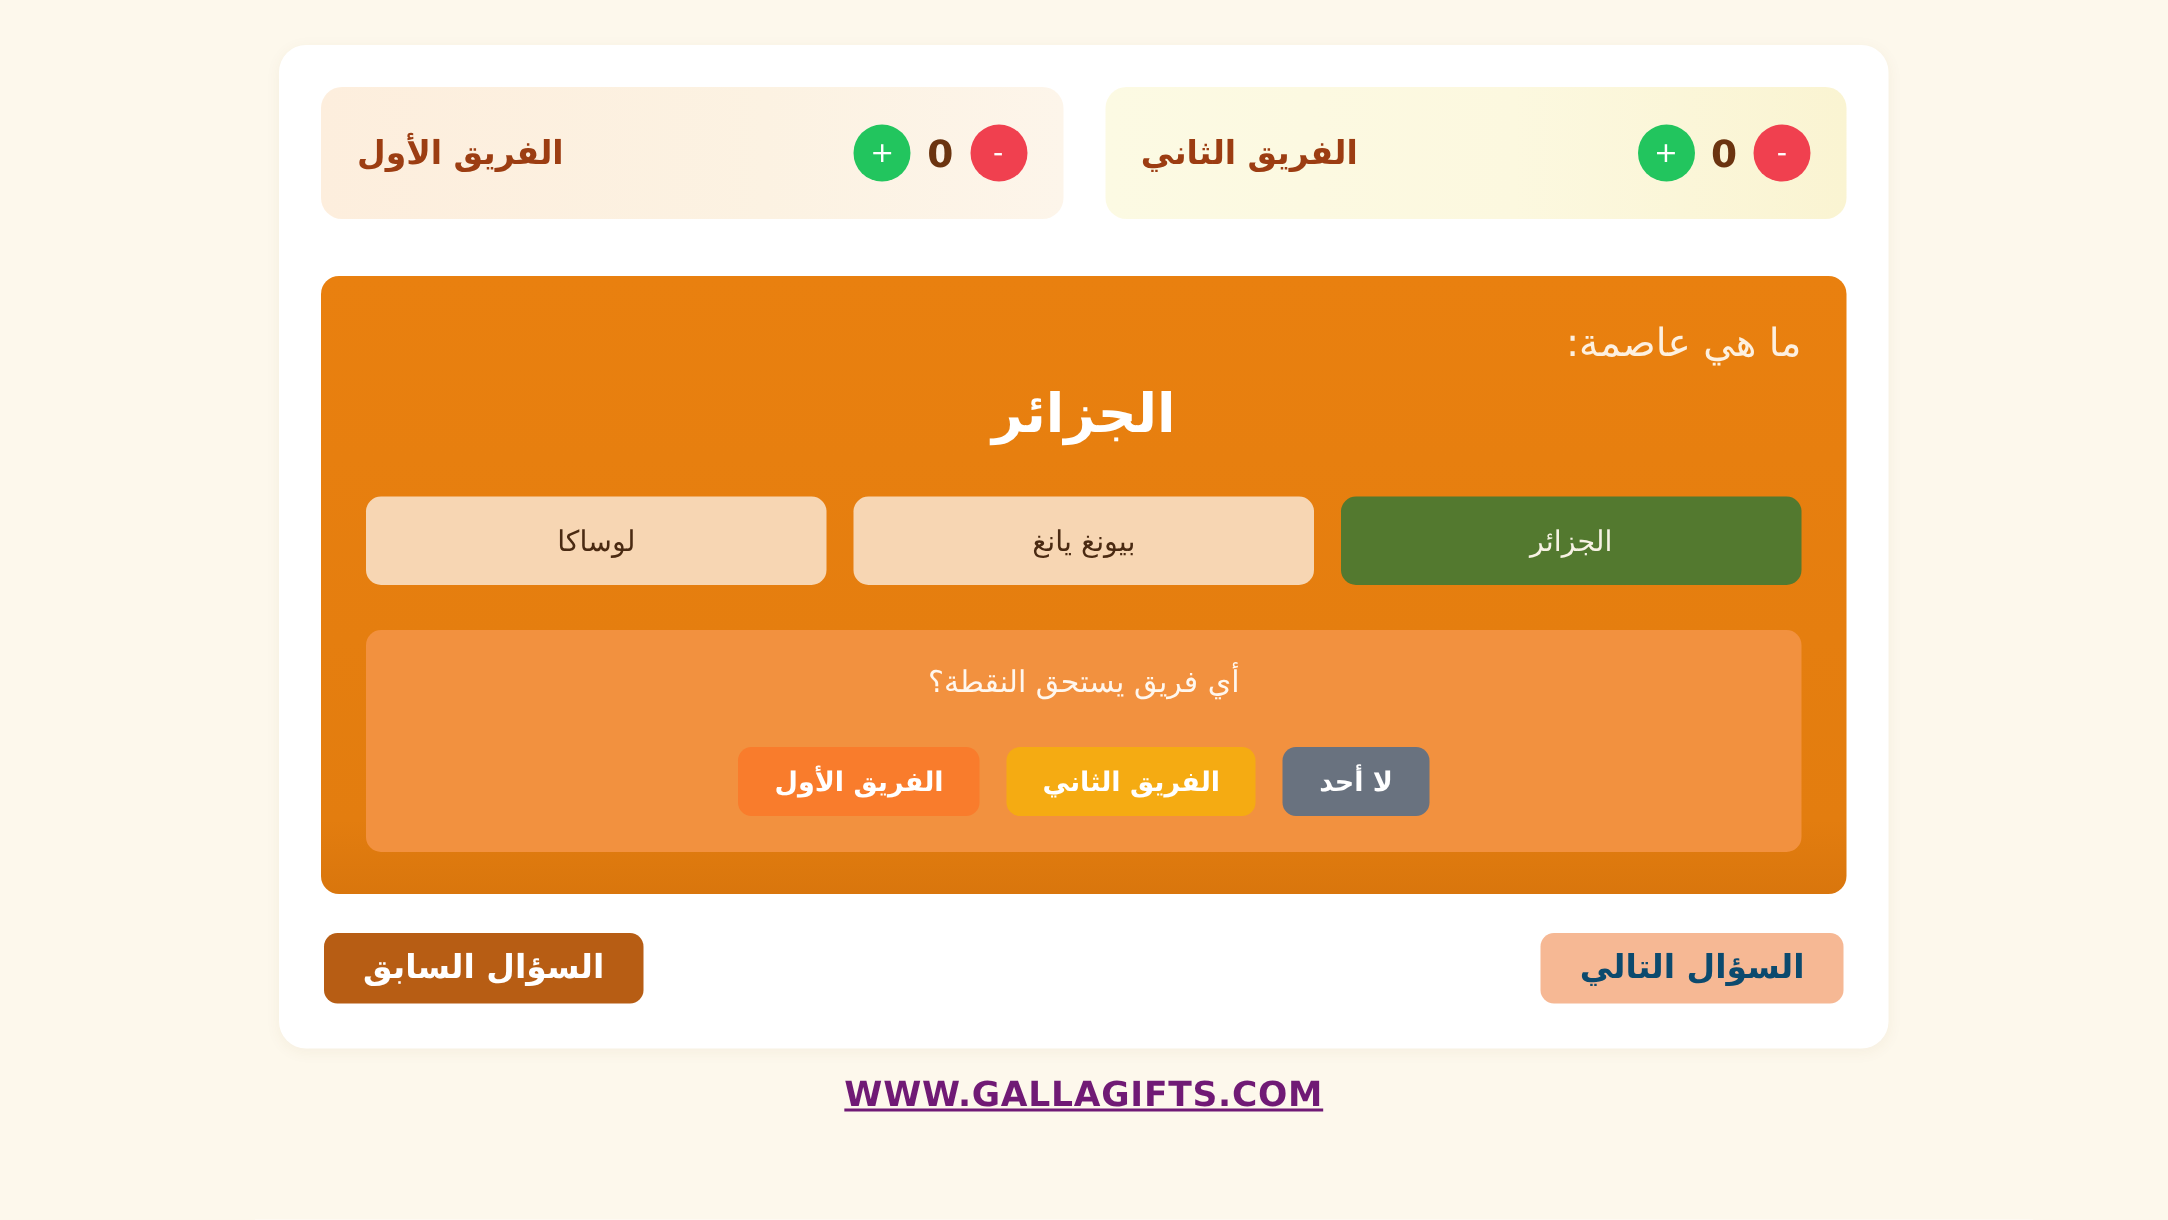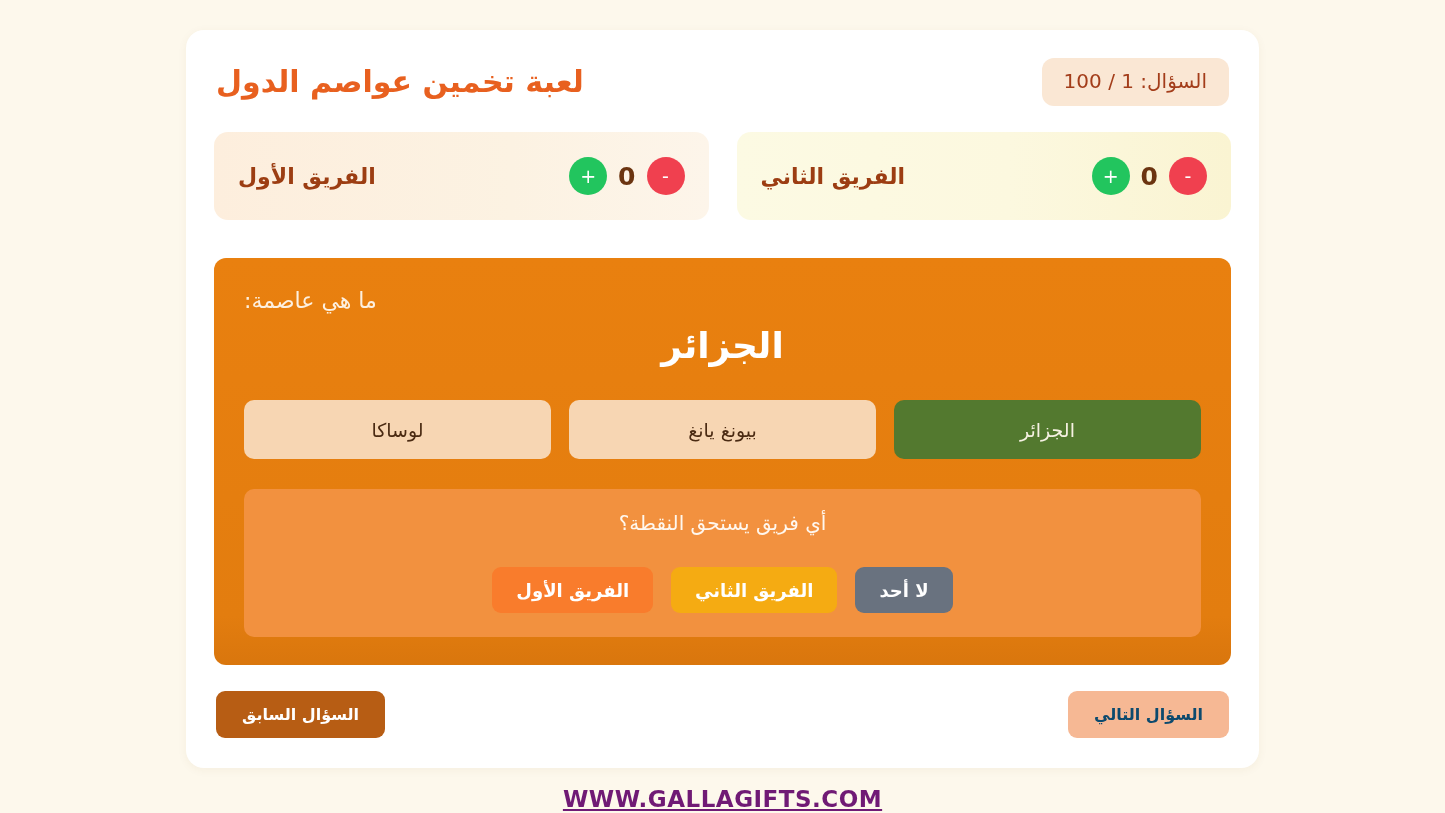--- a/index.html
+++ b/index.html
@@ -130,23 +130,23 @@
 
   
   .question-panel {
     background: linear-gradient(180deg, #e9800f 0%, #e37d0f 88%, #d9760d 100%);
     border-radius: 12px;
     padding: 30px 30px 28px 30px;
     margin-bottom: 26px;
   }
 
   .q-prompt {
-    text-align: left;
+    text-align: right;
     color: #fdf0e0;
-    font-size: 22px;
+    font-size: 26px;
     margin-bottom: 12px;
     font-weight: normal;
   }
 
   .q-country {
     text-align: center;
     color: #ffffff;
     font-size: 36px;
     font-weight: bold;
     margin-bottom: 34px;
@@ -225,21 +225,21 @@
     justify-content: space-between;
     align-items: center;
     padding: 0 2px;
   }
 
   .nav-btn {
     border: none;
     border-radius: 9px;
     height: 47px;
     padding: 0 26px;
-    font-size: 16px;
+    font-size: 22px;
     font-weight: bold;
     color: #ffffff;
     cursor: pointer;
     font-family: "DejaVu Sans", "Liberation Sans", sans-serif;
     white-space: nowrap;
   }
 
   .nav-btn.prev { background: #b75d14; }
   .nav-btn.next { background: #f6b894; color: #0c4a6e; cursor: default; }
   .nav-btn.end  { background: #e22c2c; }
@@ -261,24 +261,20 @@
     cursor: pointer;
   }
 </style>
 </head>
 <body>
 
 <div class="page">
 
   <div class="card">
 
-    <div class="header">
-      <div class="title">لعبة تخمين عواصم الدول</div>
-      <div class="counter-pill">السؤال: 1 / 100</div>
-    </div>
 
     <div class="teams">
 
       <div class="team-panel team-one">
         <div class="team-name">الفريق الأول</div>
         <div class="score-group">
           <button class="score-btn plus">+</button>
           <div class="score-value">0</div>
           <button class="score-btn minus">-</button>
         </div>

